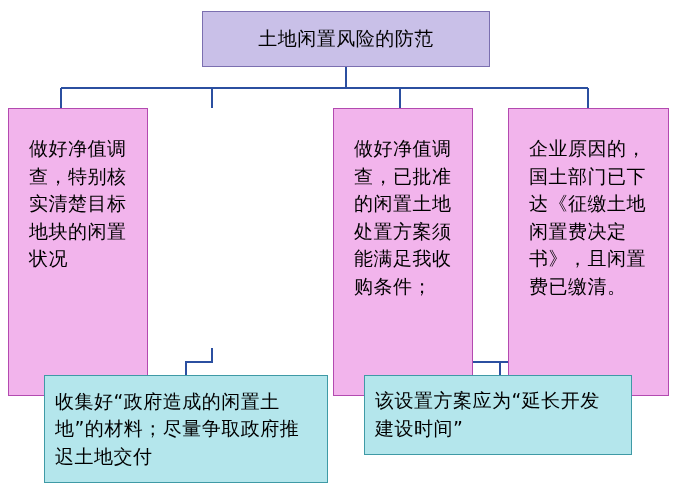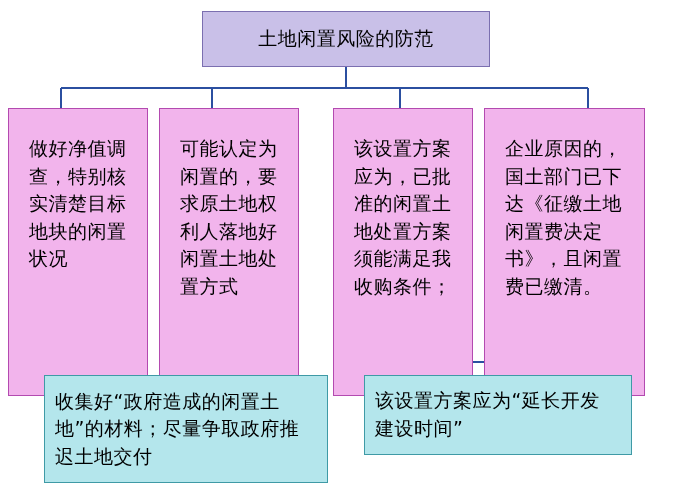--- a/index.html
+++ b/index.html
@@ -37,21 +37,21 @@
     border:1px solid #b34ab0;
     font-size:19px;
     color:#000000;
     align-items:flex-start;
     padding-top:26px;
     padding-left:20px;
   }
   #col0{left:8px;width:140px;}
   #col1{left:159px;width:140px;}
   #col2{left:333px;width:140px;}
-  #col3{left:484px;width:161px;}
+  #col3{left:508px;width:161px;}
   .note-box{
     background:#b4e6ec;
     border:1px solid #3f9aa6;
     font-size:19px;
     color:#000000;
     align-items:center;
     padding-left:10px;
     padding-right:18px;
   }
   #note0{left:44px;top:375px;width:284px;height:108px;}
@@ -80,25 +80,22 @@
     <path d="M588,348 L588,362 L500,362" stroke="#2b4fa0" stroke-width="2" fill="none"></path>
   </svg>
 
   <div class="box title-box">
     <span>土地闲置风险的防范</span>
   </div>
 
   <div class="box col-box" id="col0">
     <span>做好净值调查，特别核实清楚目标地块的闲置状况</span>
   </div>
-  <div class="box col-box" id="col1">
-    <span>可能认定为闲置的，要求原土地权利人落地好闲置土地处置方式</span>
-  </div>
   <div class="box col-box" id="col2">
-    <span>该设置方案应为，已批准的闲置土地处置方案须能满足我收购条件；</span>
+    <span>做好净值调查，已批准的闲置土地处置方案须能满足我收购条件；</span>
   </div>
   <div class="box col-box" id="col3">
     <span>企业原因的，国土部门已下达《征缴土地闲置费决定书》，且闲置费已缴清。</span>
   </div>
 
   <div class="box note-box" id="note0">
     <span>收集好“政府造成的闲置土地”的材料；尽量争取政府推迟土地交付</span>
   </div>
   <div class="box note-box" id="note1">
     <span>该设置方案应为“延长开发建设时间”</span>

